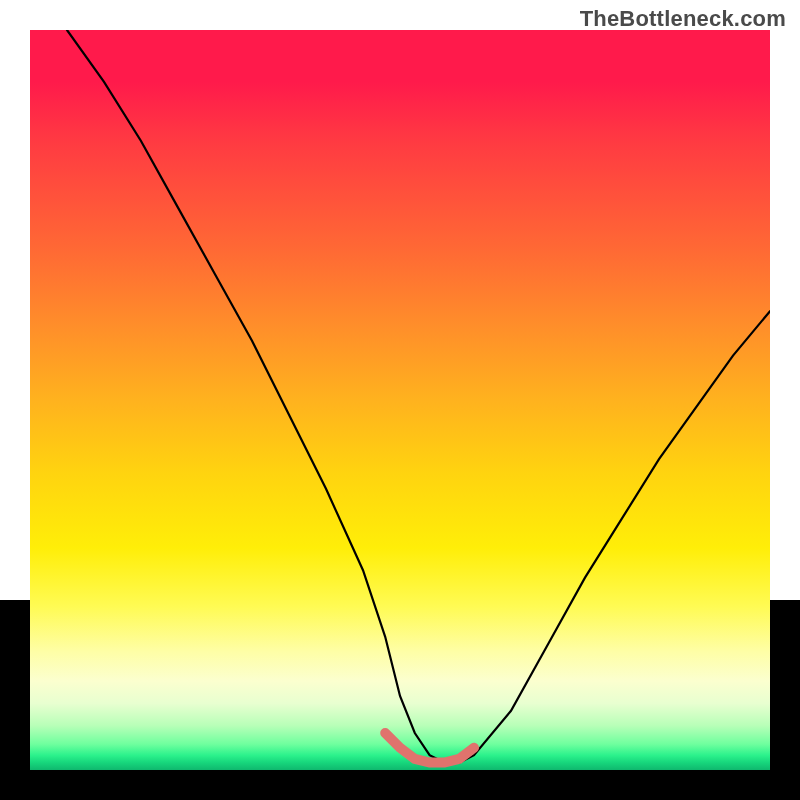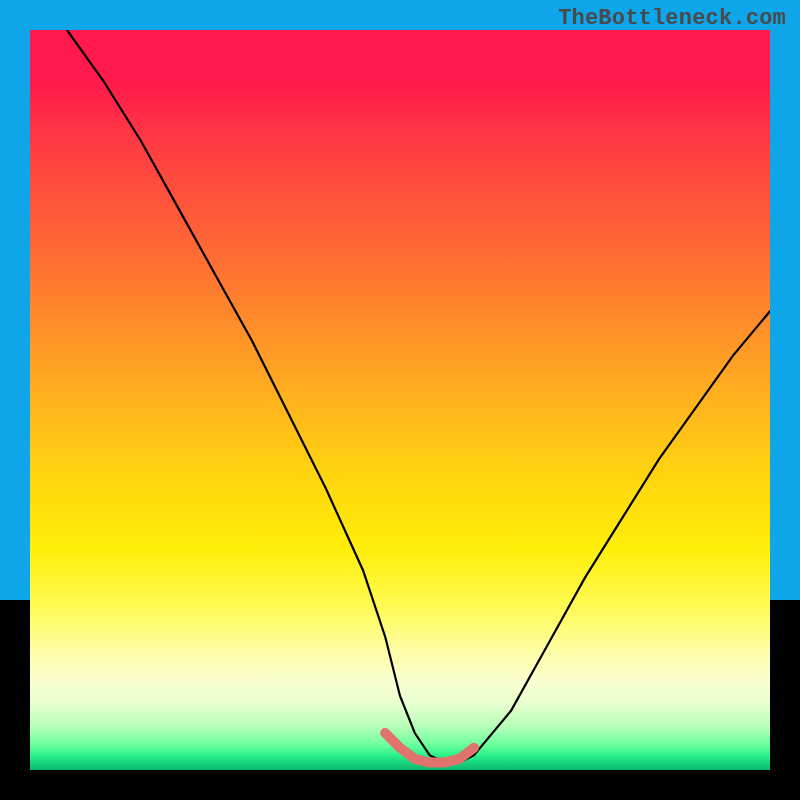--- a/index.html
+++ b/index.html
@@ -8,22 +8,21 @@
     width: 800px;
     height: 800px;
     background: #000;
     font-family: Arial, Helvetica, sans-serif;
     overflow: hidden;
   }
   .frame {
     position: relative;
     width: 800px;
     height: 600px;
-    background: #0ea5e9;
-    font-family: Liberation Mono, monospace;
+    background: #ffffff;
   }
   .watermark {
     position: absolute;
     top: 6px;
     right: 14px;
     color: #4a4a4a;
     font-size: 22px;
     font-weight: 600;
     letter-spacing: 0.2px;
     z-index: 30;

